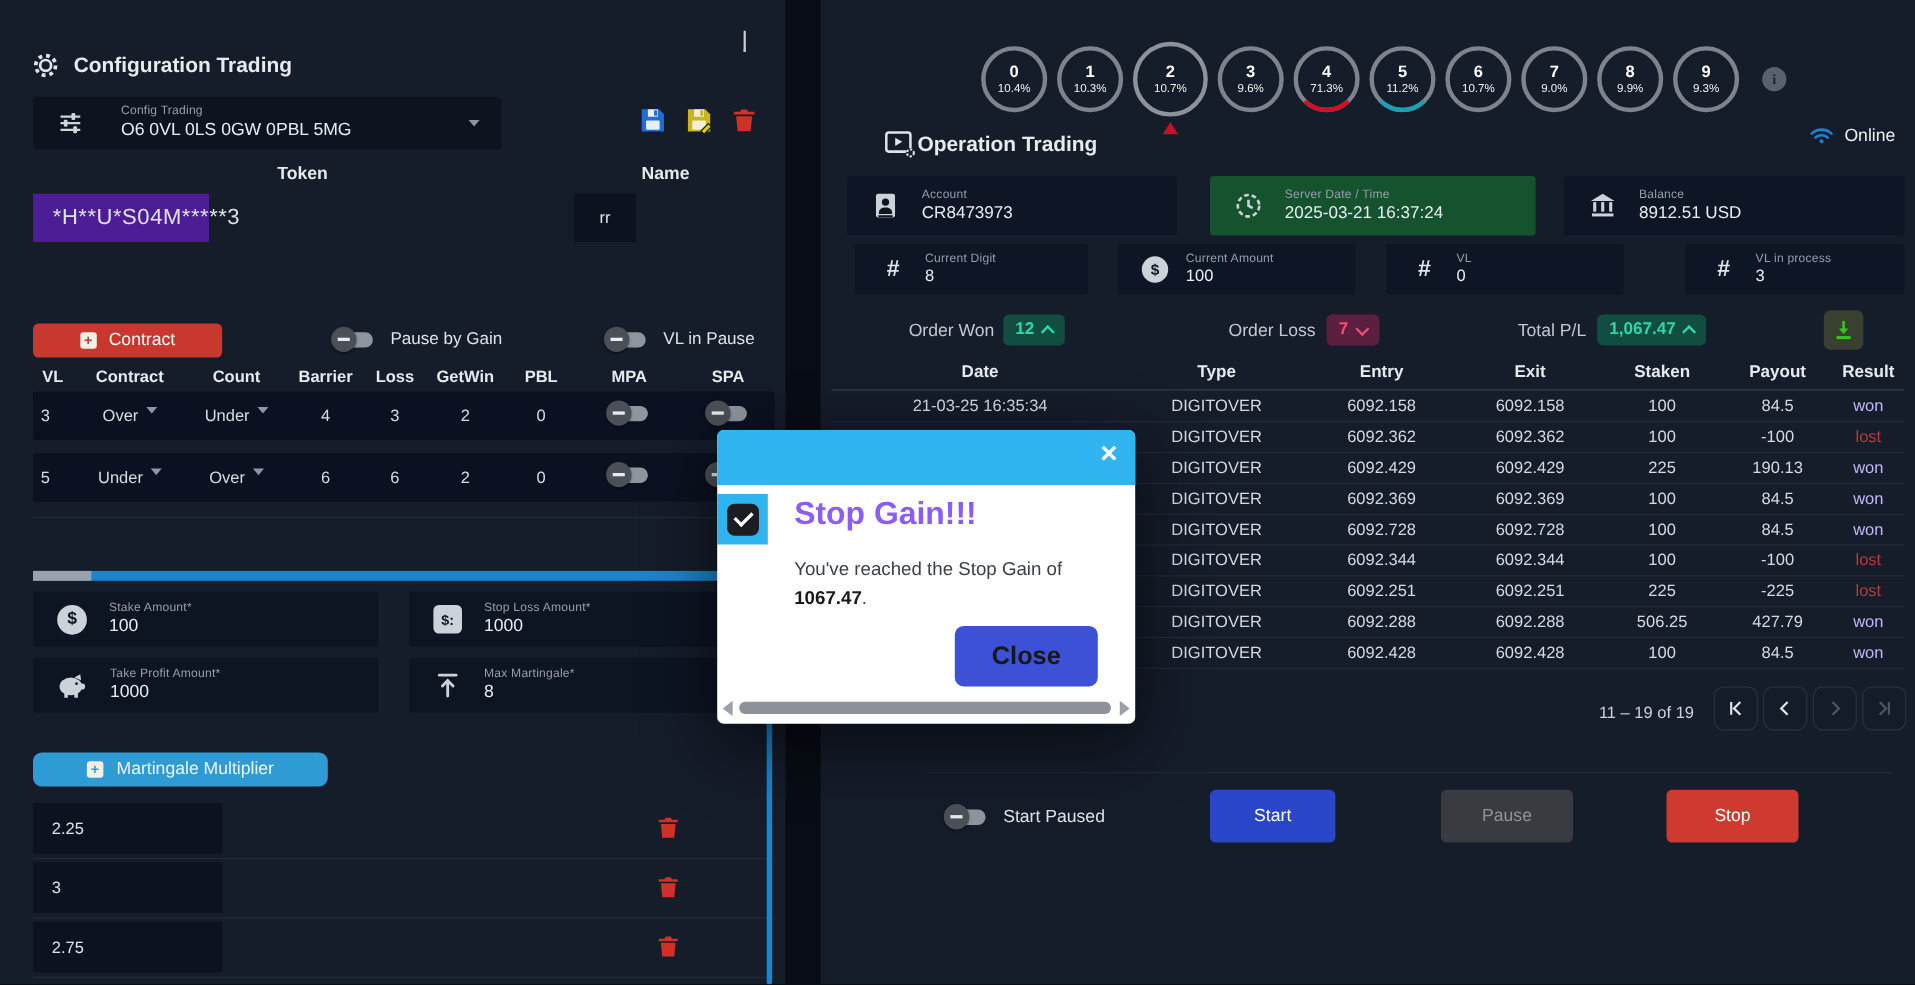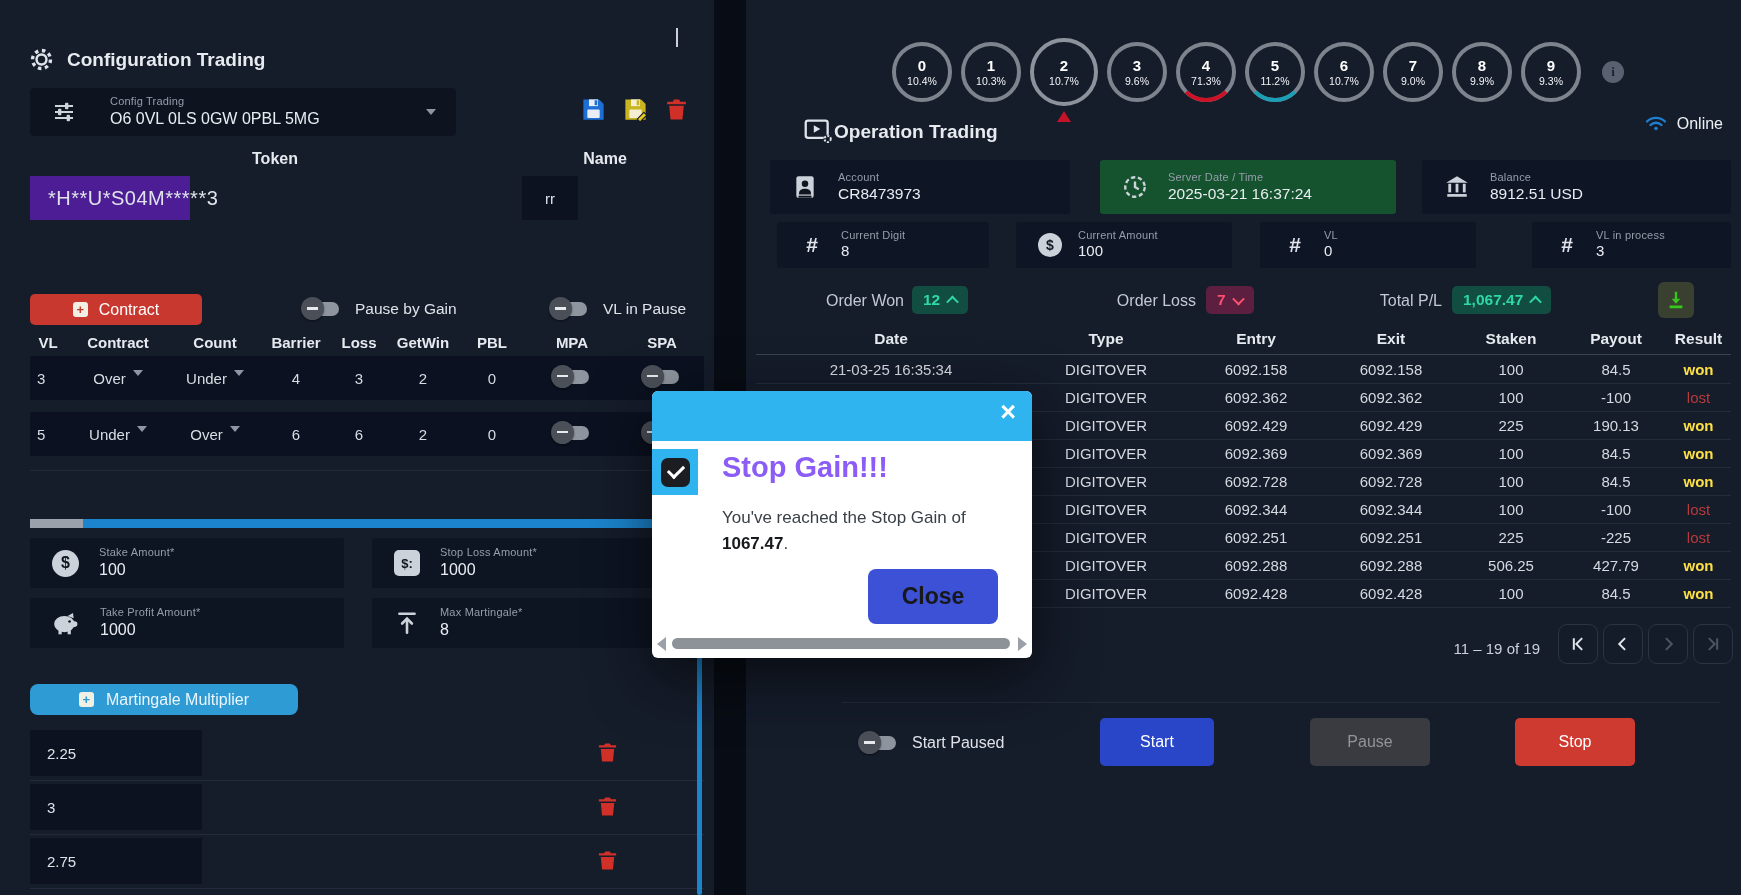--- a/index.html
+++ b/index.html
@@ -48,21 +48,21 @@
   .badge{display:inline-flex;align-items:center;gap:8px;border-radius:5px;padding:5px 11px;font-size:15.5px;font-weight:bold;}
   .badge.up{background:#124d41;color:#2fd8a4;}
   .badge.down{background:#5c1f40;color:#ff4f6e;}
   .chev{width:7px;height:7px;border:2px solid currentColor;display:inline-block;flex:0 0 auto;}
   .chev.u{border-width:2px 2px 0 0;transform:rotate(-45deg) translate(-1px,1px);}
   .chev.dn{border-width:0 0 2px 2px;transform:rotate(-45deg) translate(1px,-1px);}
   
   .rt{display:grid;grid-template-columns:270px 160px 140px 130px 110px 100px 65px;align-items:center;text-align:center;}
   .rt-head div{font-size:15.5px;font-weight:bold;color:#e6eaef;}
   .rt-row{height:27px;border-bottom:1px solid #242c3b;font-size:15px;color:#d5dae1;}
-  .res-won{color:#fde047;font-weight:bold;}
+  .res-won{color:#c4b5fd;}
   .res-lost{color:#b93a3a;}
   
   .pgbtn{width:38px;height:38px;border:1px solid #2c3444;border-radius:9px;background:#141c2a;display:flex;align-items:center;justify-content:center;flex:0 0 auto;}
   .pgbtn svg{stroke:#dfe4ea;}
   .pgbtn.dis svg{stroke:#4d5563;}
   
   .modal{position:absolute;left:652px;top:391px;width:380px;height:267px;border-radius:6px;background:#fff;box-shadow:0 18px 60px rgba(0,0,0,.6);z-index:50;}
   .modal-head{position:absolute;left:0;top:0;width:100%;height:50px;background:#2fb4f0;border-radius:6px 6px 0 0;}
   .modal-x{position:absolute;right:16px;top:8px;color:#fff;font-size:27px;font-weight:bold;line-height:1;cursor:pointer;}
   .cbwrap{position:absolute;left:0;top:58px;width:46px;height:46px;background:#2fb4f0;display:flex;align-items:center;justify-content:center;}

